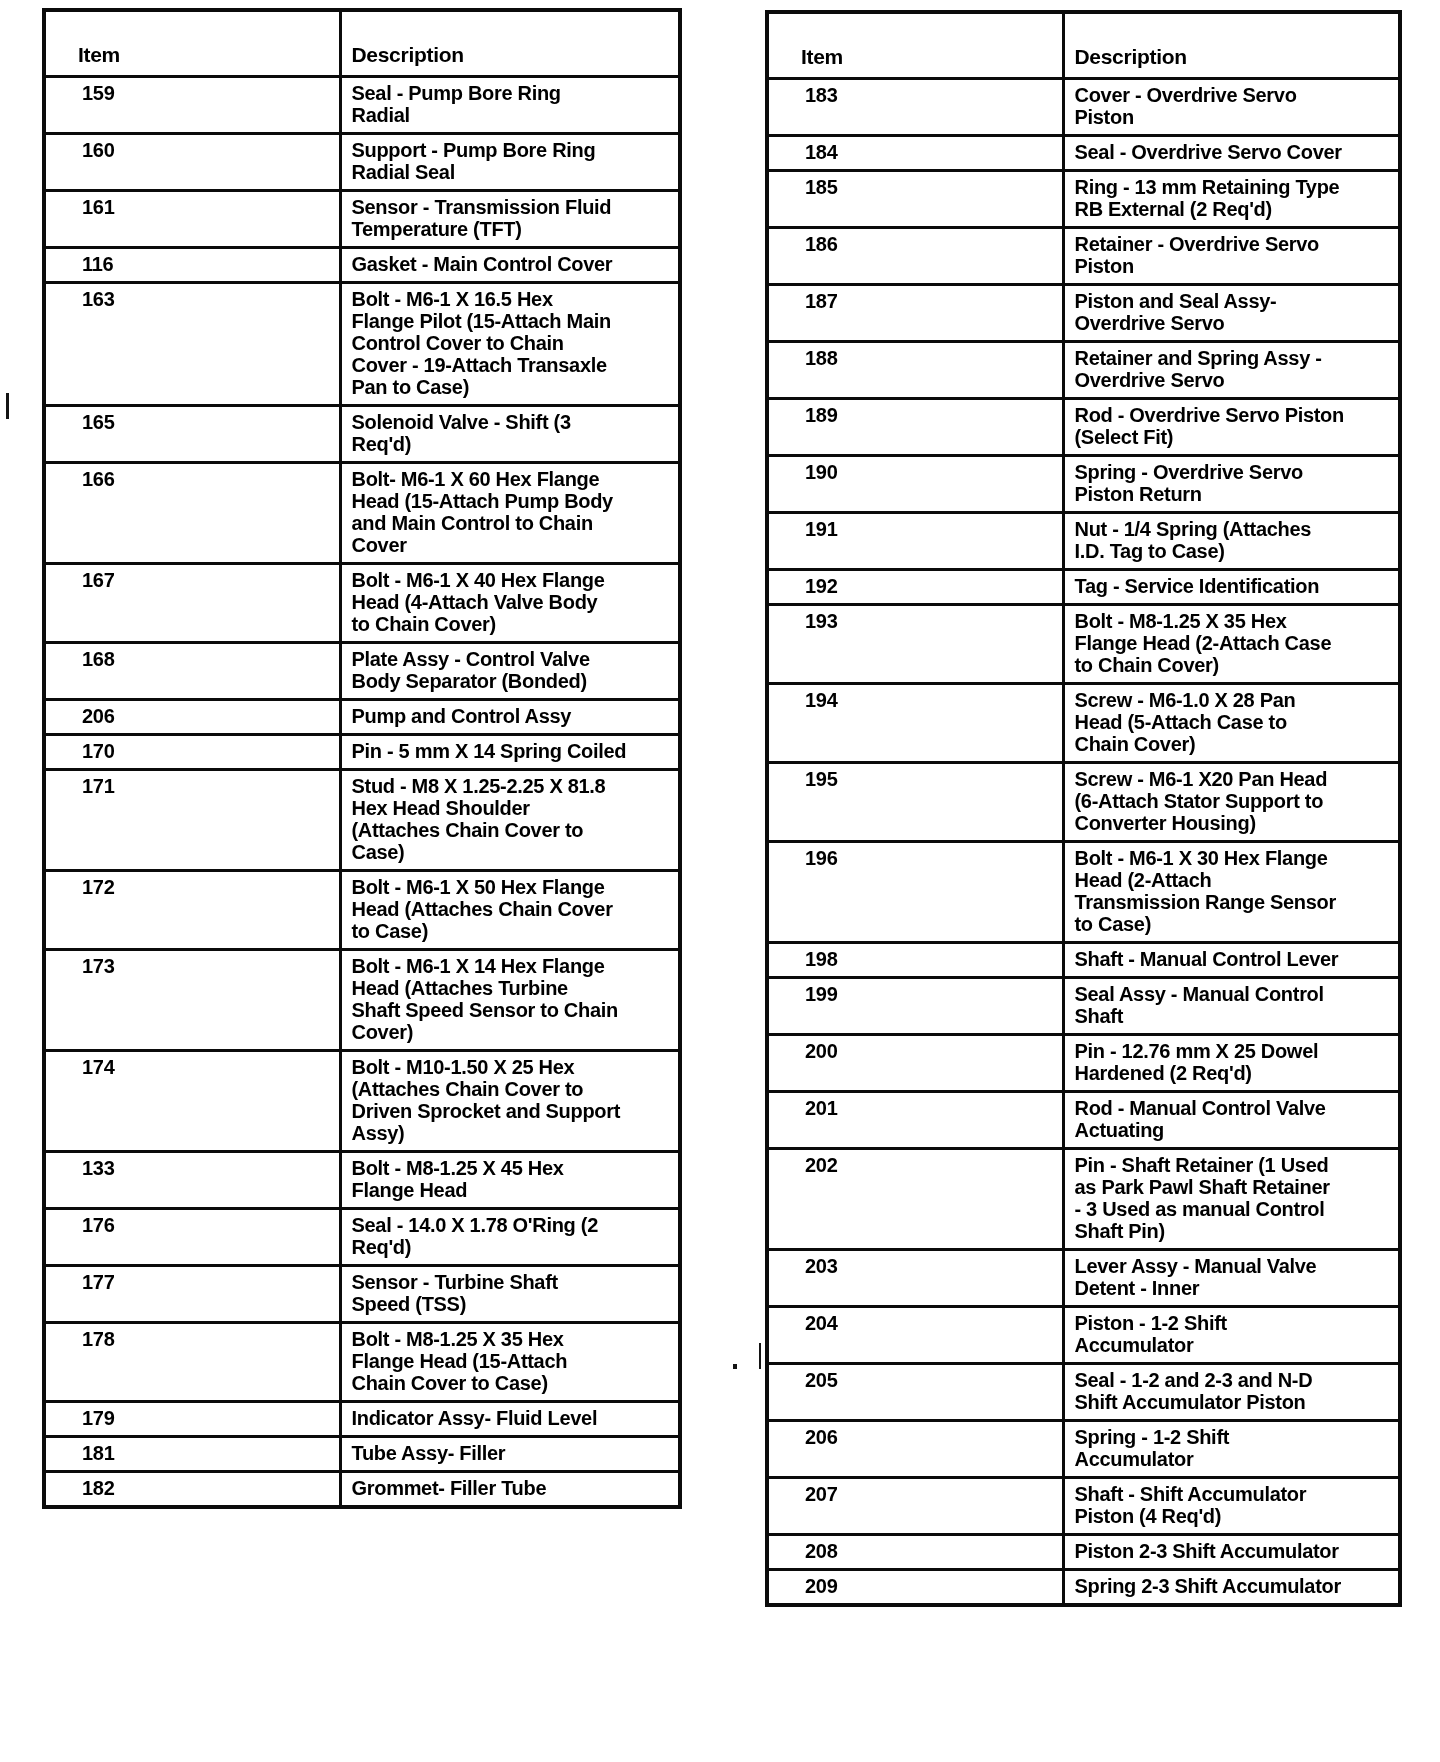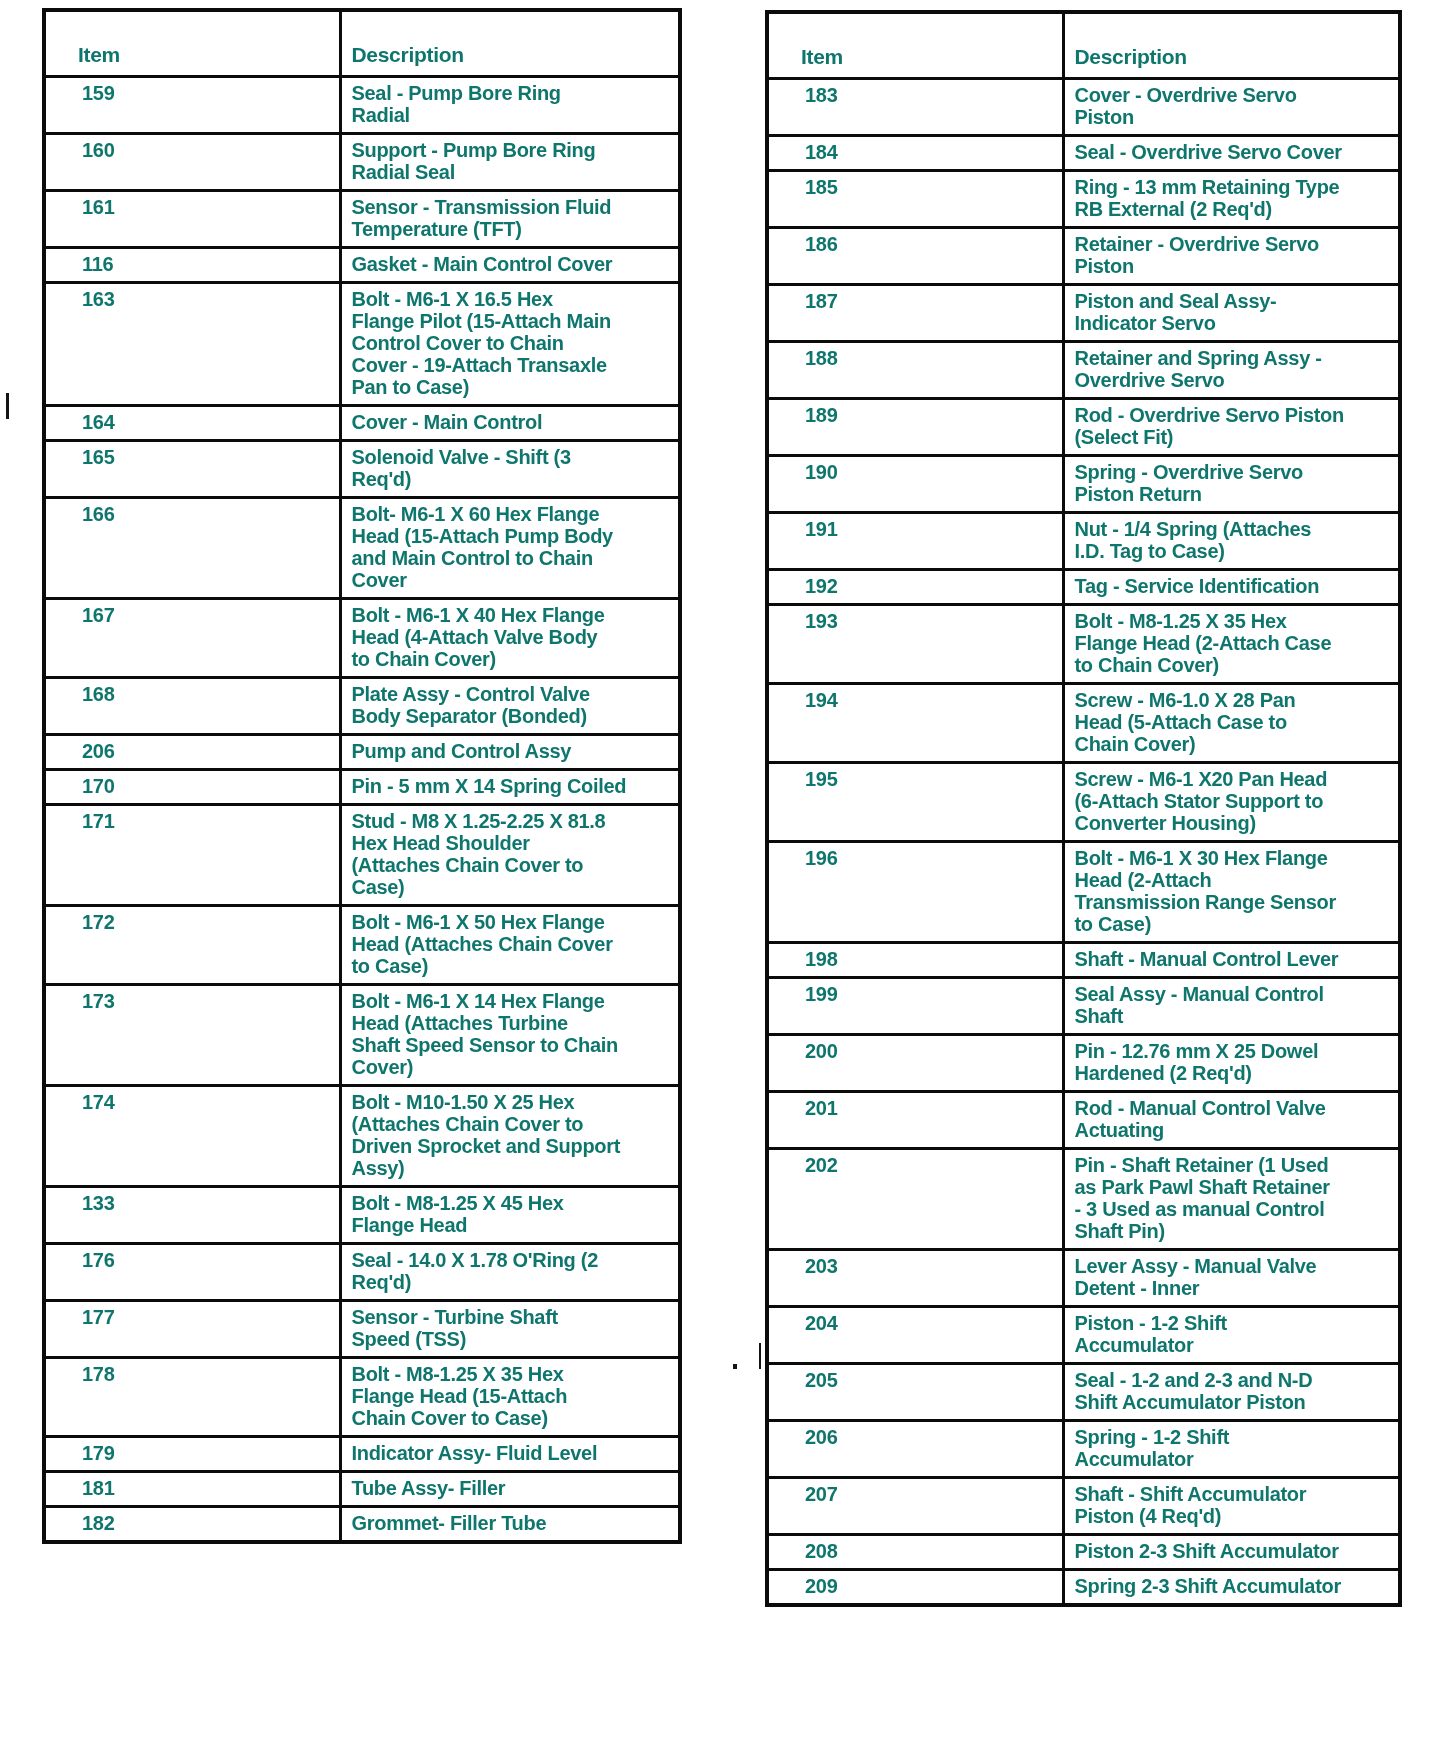--- a/index.html
+++ b/index.html
@@ -6,21 +6,21 @@
     margin: 0;
     padding: 0;
     background: #ffffff;
   }
   .page {
     position: relative;
     width: 1440px;
     height: 1762px;
     background: #ffffff;
     font-family: "Liberation Sans", "DejaVu Sans", sans-serif;
-    color: #0f766e;
+    color: #000000;
     overflow: hidden;
   }
   .parts-table {
     position: absolute;
   }
   .parts-table.left  { left: 42px;  top: 8px;  width: 640px; }
   .parts-table.right { left: 765px; top: 10px; width: 637px; }
 
   .parts-table table {
     width: 100%;
@@ -112,24 +112,20 @@
           </tr>
           <tr>
             <td class="item">163</td>
             <td class="desc">Bolt - M6-1 X 16.5 Hex
 Flange Pilot (15-Attach Main
 Control Cover to Chain
 Cover - 19-Attach Transaxle
 Pan to Case)</td>
           </tr>
           <tr>
-            <td class="item">164</td>
-            <td class="desc">Cover - Main Control</td>
-          </tr>
-          <tr>
             <td class="item">165</td>
             <td class="desc">Solenoid Valve - Shift (3
 Req'd)</td>
           </tr>
           <tr>
             <td class="item">166</td>
             <td class="desc">Bolt- M6-1 X 60 Hex Flange
 Head (15-Attach Pump Body
 and Main Control to Chain
 Cover</td>
@@ -245,21 +241,21 @@
 RB External (2 Req'd)</td>
           </tr>
           <tr>
             <td class="item">186</td>
             <td class="desc">Retainer - Overdrive Servo
 Piston</td>
           </tr>
           <tr>
             <td class="item">187</td>
             <td class="desc">Piston and Seal Assy-
-Indicator Servo</td>
+Overdrive Servo</td>
           </tr>
           <tr>
             <td class="item">188</td>
             <td class="desc">Retainer and Spring Assy -
 Overdrive Servo</td>
           </tr>
           <tr>
             <td class="item">189</td>
             <td class="desc">Rod - Overdrive Servo Piston
 (Select Fit)</td>

